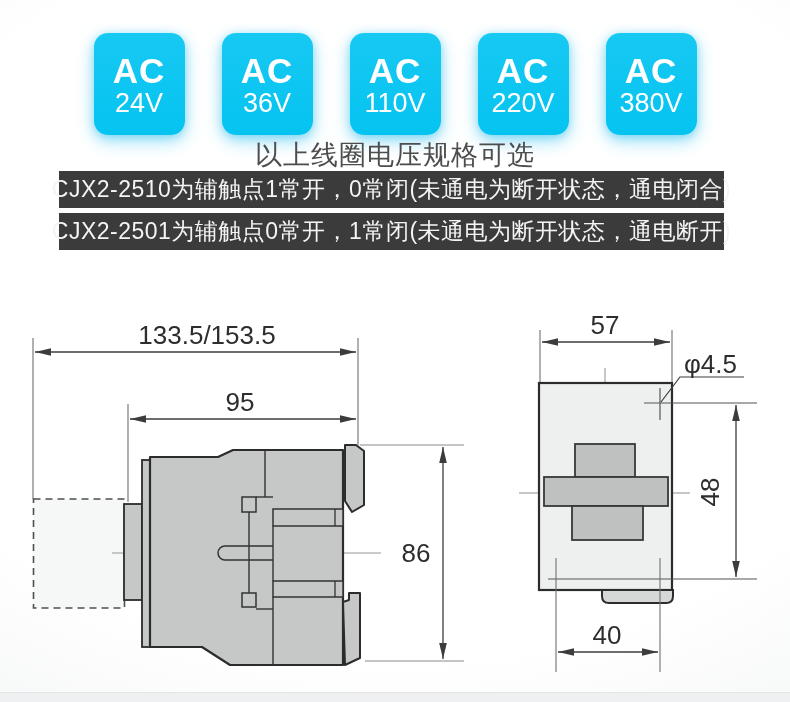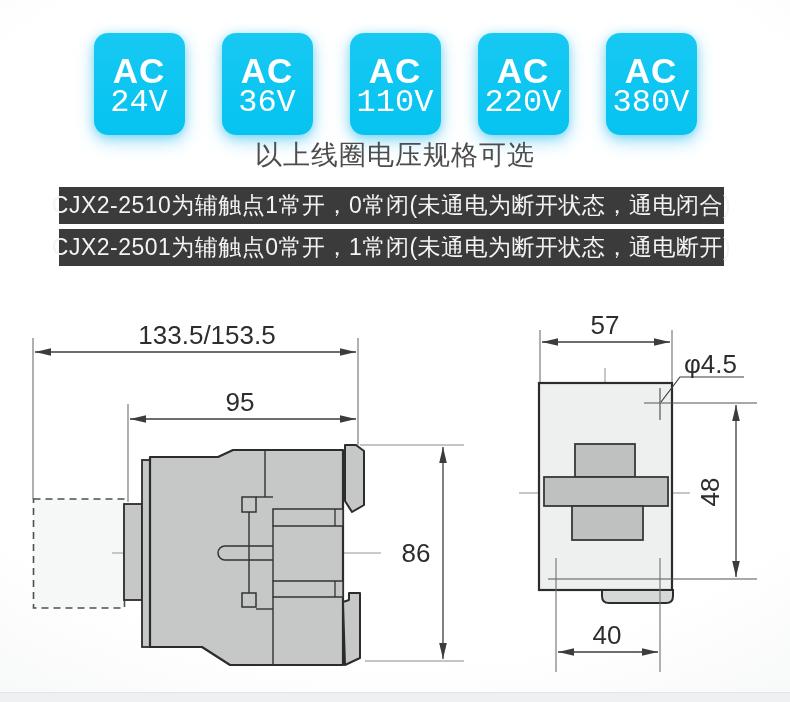--- a/index.html
+++ b/index.html
@@ -14,29 +14,29 @@
     display:flex;justify-content:center;gap:37px;
   }
   .tile{
     width:91px;height:102px;border-radius:14px;
     background:linear-gradient(180deg,#17c9f3 0%,#05c3f0 100%);
     box-shadow:0 6px 18px rgba(0,185,240,.40),0 2px 8px rgba(0,160,220,.28);
     display:flex;flex-direction:column;align-items:center;justify-content:center;
     color:#ffffff;
   }
   .tile-ac{font-size:35px;font-weight:700;line-height:37px;letter-spacing:1px;}
-  .tile-v{font-size:32px;font-weight:400;line-height:28px;font-family:Liberation Mono, monospace;}
+  .tile-v{font-size:27px;font-weight:400;line-height:28px;}
   
   .caption{
     position:absolute;top:137px;left:0;width:790px;text-align:center;
     font-size:27px;color:#4d4d4d;letter-spacing:1px;
   }
   
   .banners{
-    position:absolute;top:187px;left:0;width:783px;
+    position:absolute;top:171px;left:0;width:783px;
     display:flex;flex-direction:column;align-items:center;gap:5px;
   }
   .banner{
     width:665px;height:37px;background:#3b3b3b;color:#f4f4f4;
     display:flex;align-items:center;justify-content:center;
     font-size:23px;letter-spacing:.5px;white-space:nowrap;
   }
   
   .drawings{position:absolute;top:278px;left:0;}
   svg text{

